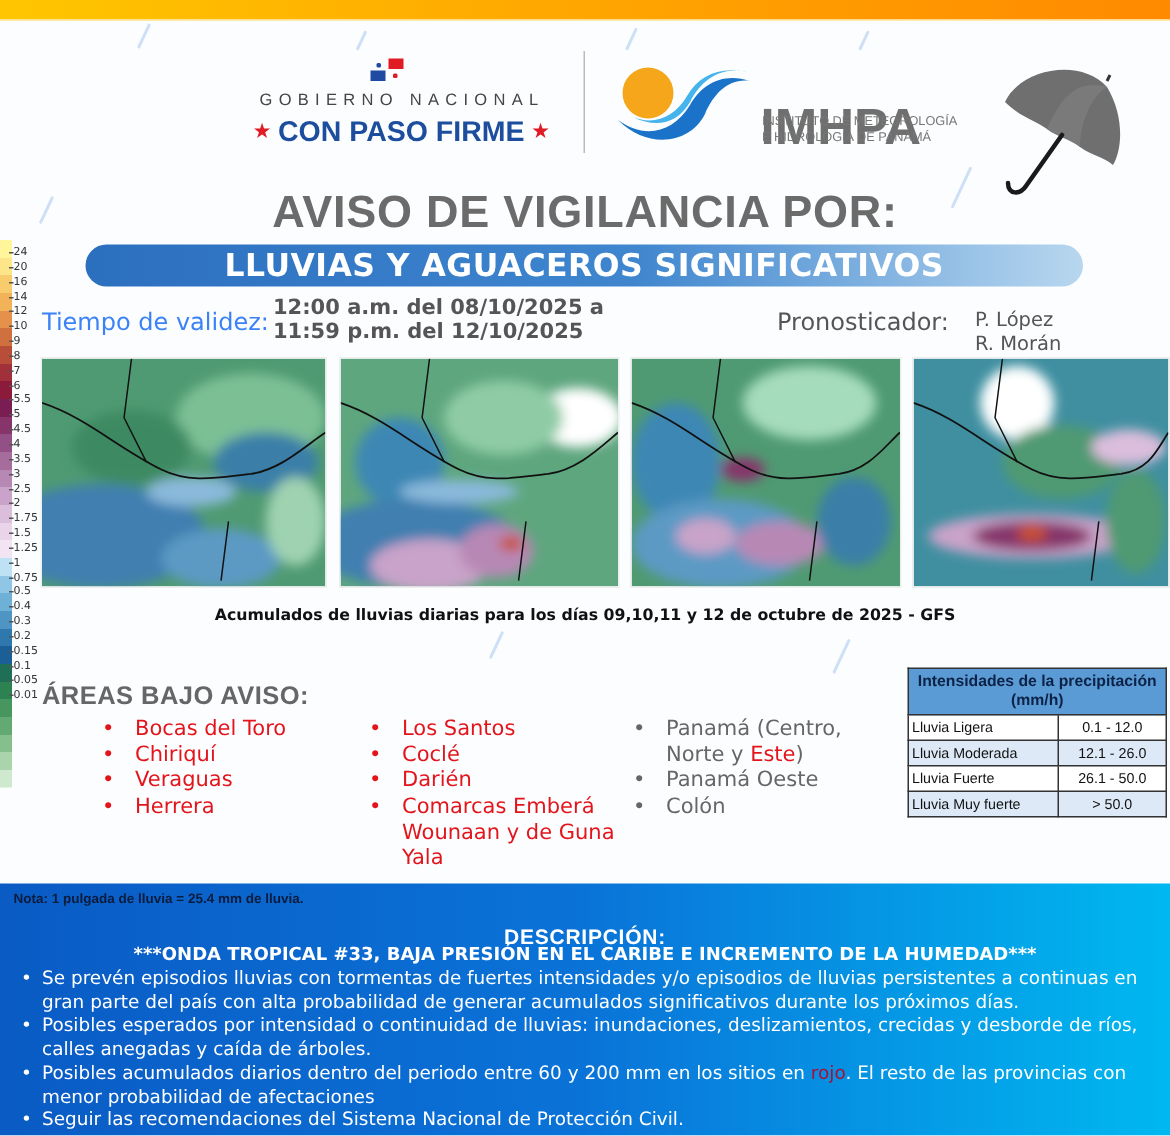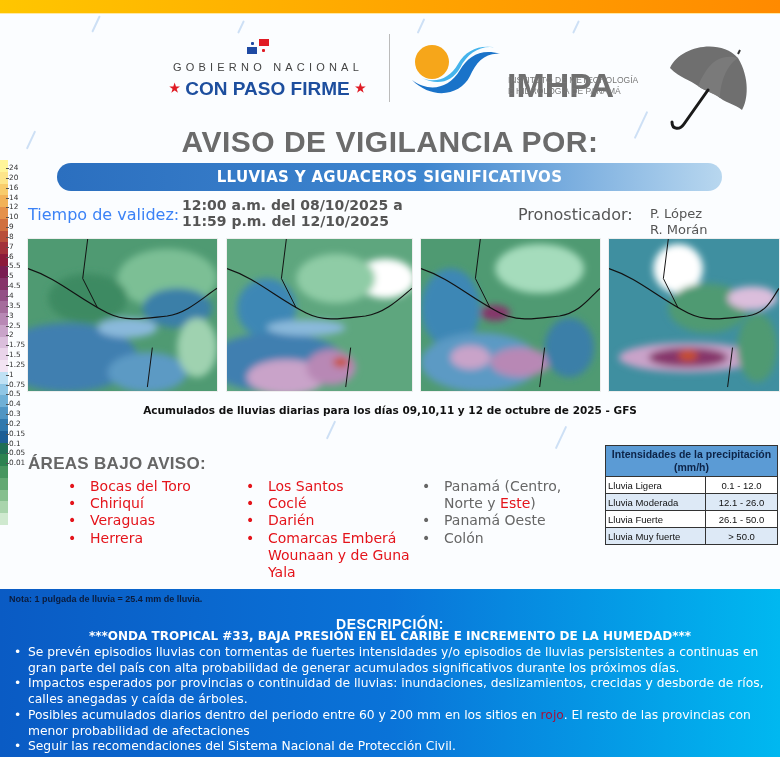--- a/index.html
+++ b/index.html
@@ -32,21 +32,21 @@
   .umbrella { position:absolute; left:650px; top:38px; width:100px; height:100px; }
 
   .main-title {
     position:absolute; left:0; top:125px; width:780px; text-align:center;
     font-size:30px; font-weight:bold; color:#6b6b6b; font-family:"Liberation Sans", sans-serif;
     letter-spacing:0.5px;
   }
   .banner {
     position:absolute; left:57px; top:163px; width:665px; height:28px; border-radius:14px;
     background: linear-gradient(90deg, #2b6fbf 0%, #3f86cf 55%, #b8d7ef 100%);
-    text-align:center; color:#fff; font-weight:bold; font-size:15px; line-height:28px;
+    text-align:center; color:#fff; font-weight:bold; font-size:21px; line-height:28px;
     font-family:"DejaVu Sans", sans-serif; letter-spacing:0.3px;
   }
 
   .validity-label { position:absolute; left:28px; top:205px; font-size:16px; color:#3b82f6; font-family:"DejaVu Sans", sans-serif; }
   .validity-val { position:absolute; left:182px; top:197px; font-size:14px; font-weight:bold; color:#555; line-height:16px; font-family:"DejaVu Sans", sans-serif; }
   .forecaster-label { position:absolute; left:518px; top:205px; font-size:16px; color:#555; }
   .forecaster-val { position:absolute; left:650px; top:206px; font-size:13px; color:#555; line-height:16px; }
 
   
   .scale { position:absolute; left:0; top:160px; width:8px; height:365px; }
@@ -294,16 +294,16 @@
       </tr>
 </tbody>
   </table>
 
 <div class="desc-band"></div>
 <div class="note">Nota: 1 pulgada de lluvia = 25.4 mm de lluvia.</div>
 <div class="desc-title">DESCRIPCIÓN:</div>
 <div class="desc-subtitle">***ONDA TROPICAL #33, BAJA PRESIÓN EN EL CARIBE E INCREMENTO DE LA HUMEDAD***</div>
 <ul class="desc-list">
   <li>Se prevén episodios lluvias con tormentas de fuertes intensidades y/o episodios de lluvias persistentes a continuas en gran parte del país con alta probabilidad de generar acumulados significativos durante los próximos días.</li>
-  <li>Impactos esperados por provincias o continuidad de lluvias: inundaciones, deslizamientos, crecidas y desborde de ríos, calles anegadas y caída de árboles.</li>
+  <li>Posibles esperados por intensidad o continuidad de lluvias: inundaciones, deslizamientos, crecidas y desborde de ríos, calles anegadas y caída de árboles.</li>
   <li><span>Posibles acumulados diarios dentro del periodo entre 60 y 200 mm en los sitios en </span><span class="rojo">rojo</span><span>. El resto de las provincias con menor probabilidad de afectaciones</span></li>
   <li>Seguir las recomendaciones del Sistema Nacional de Protección Civil.</li>
 </ul>
 
 </body></html>

